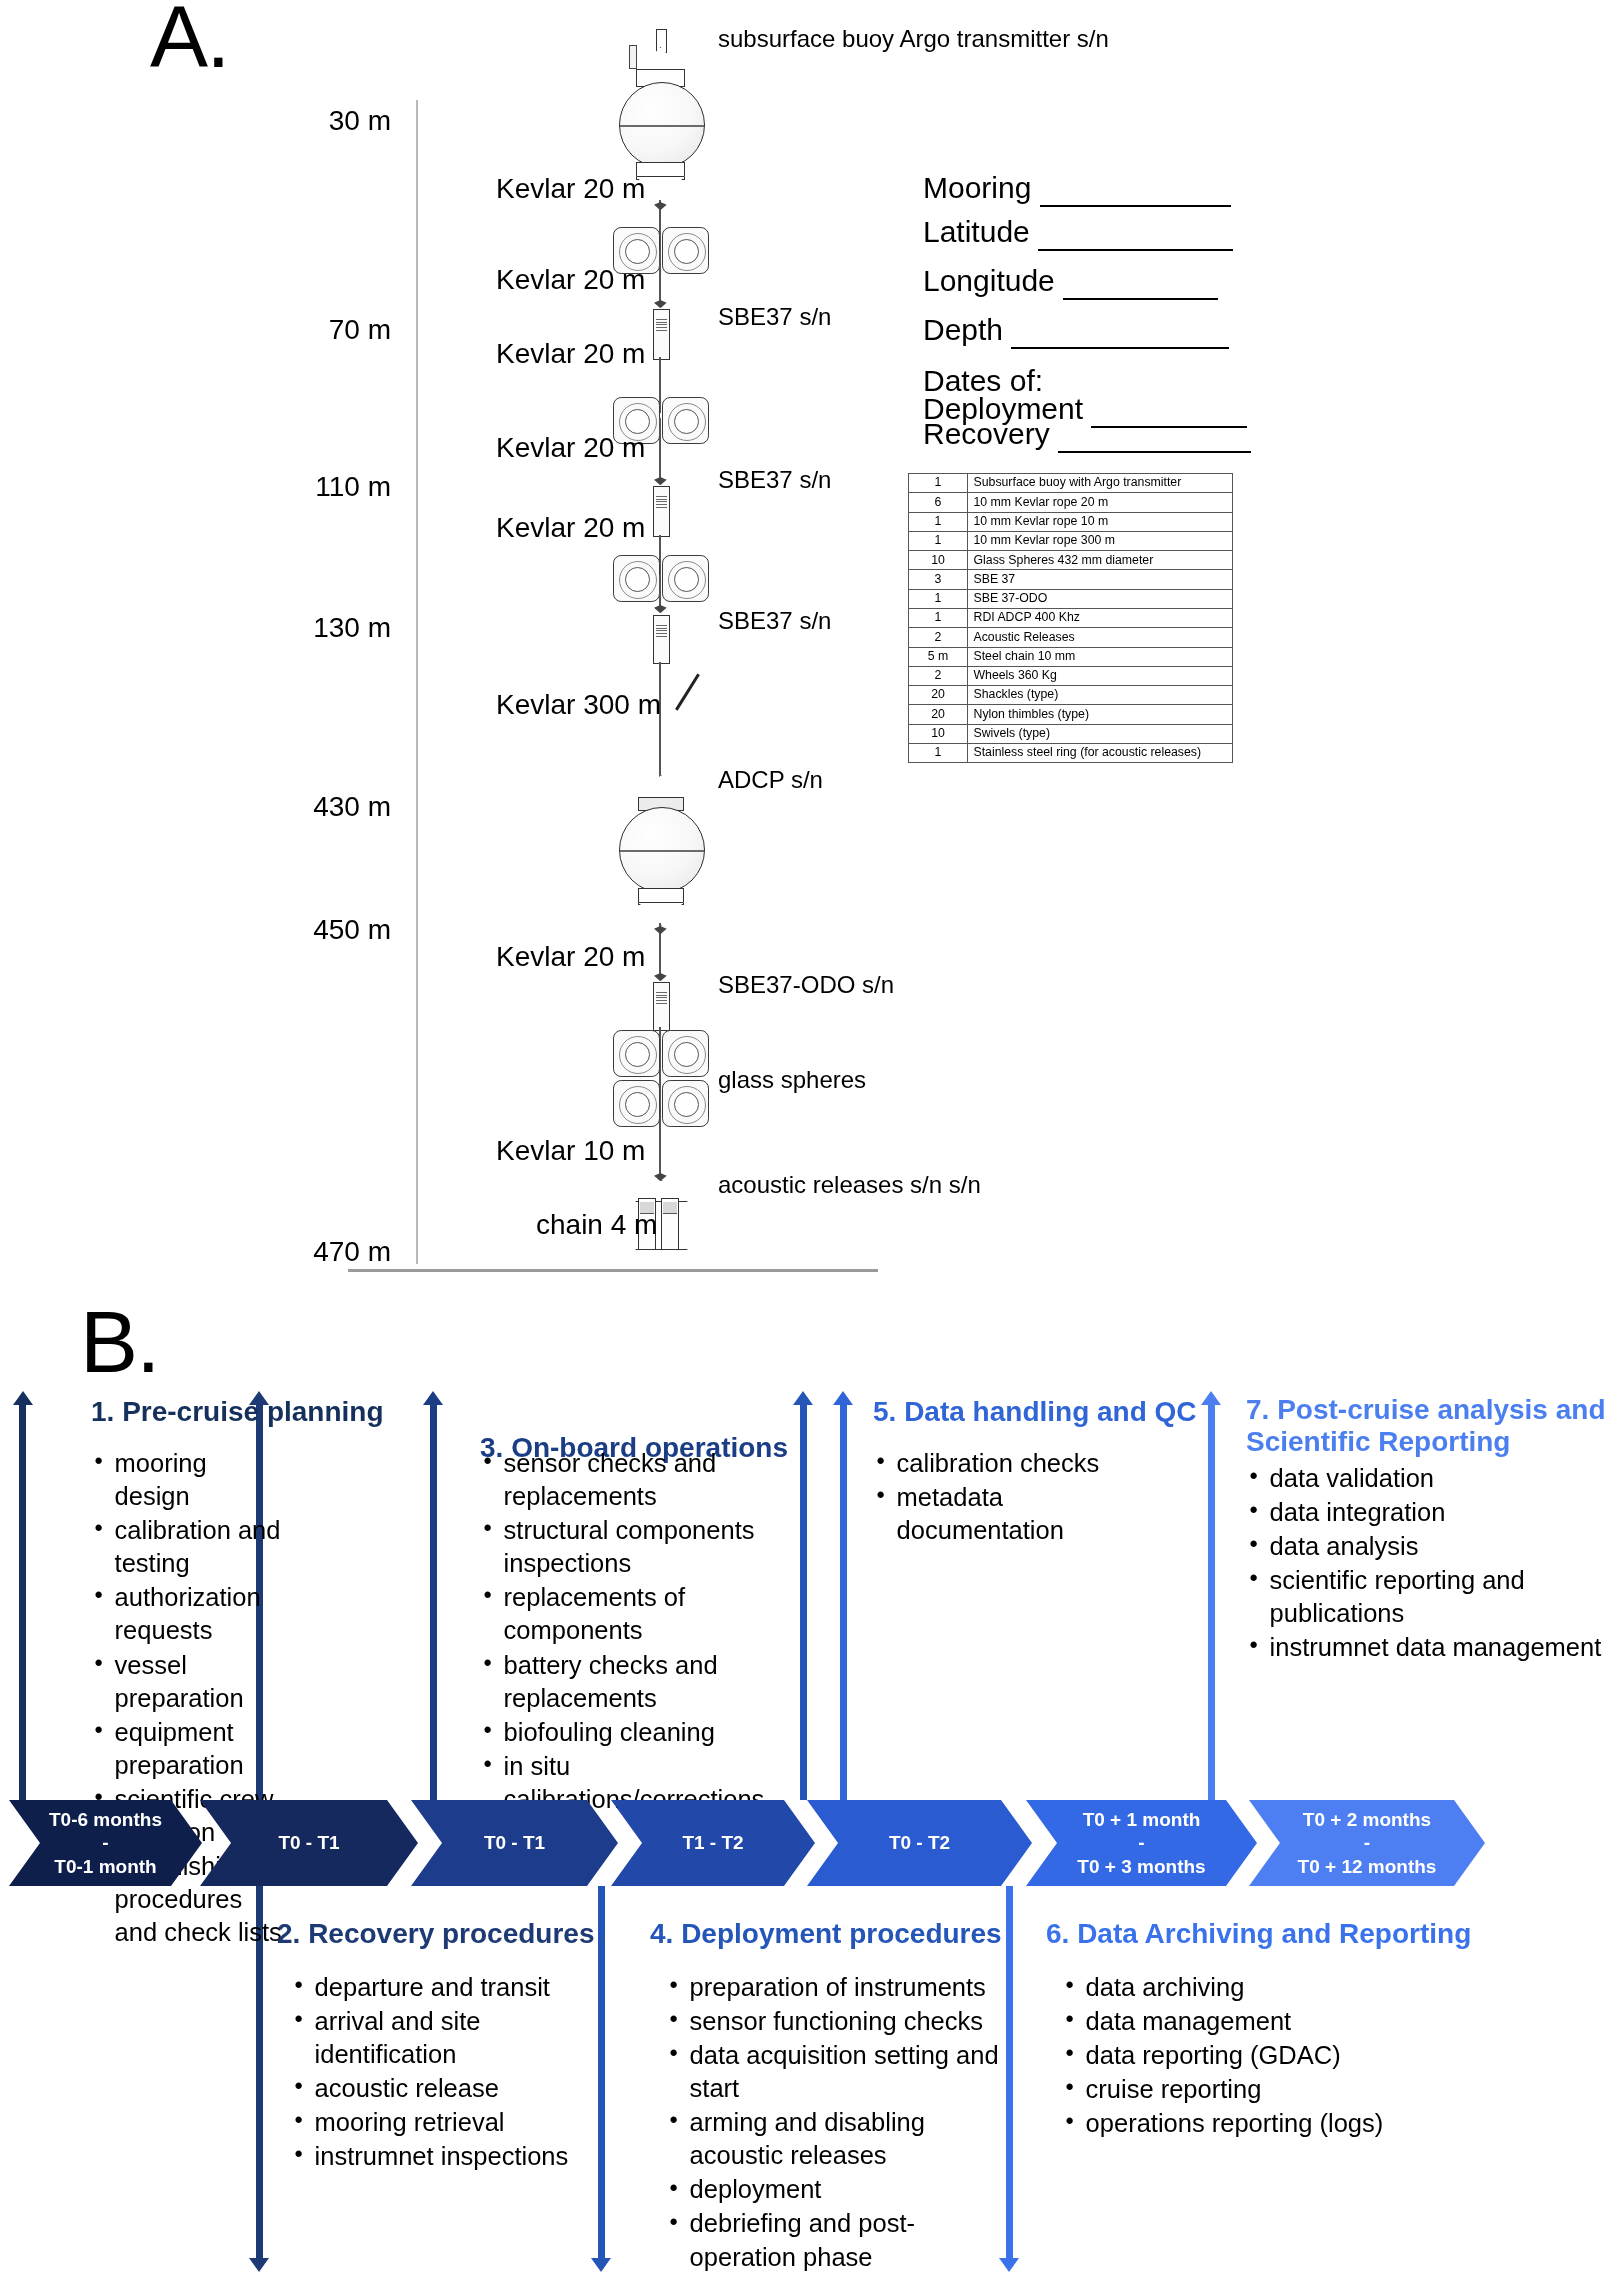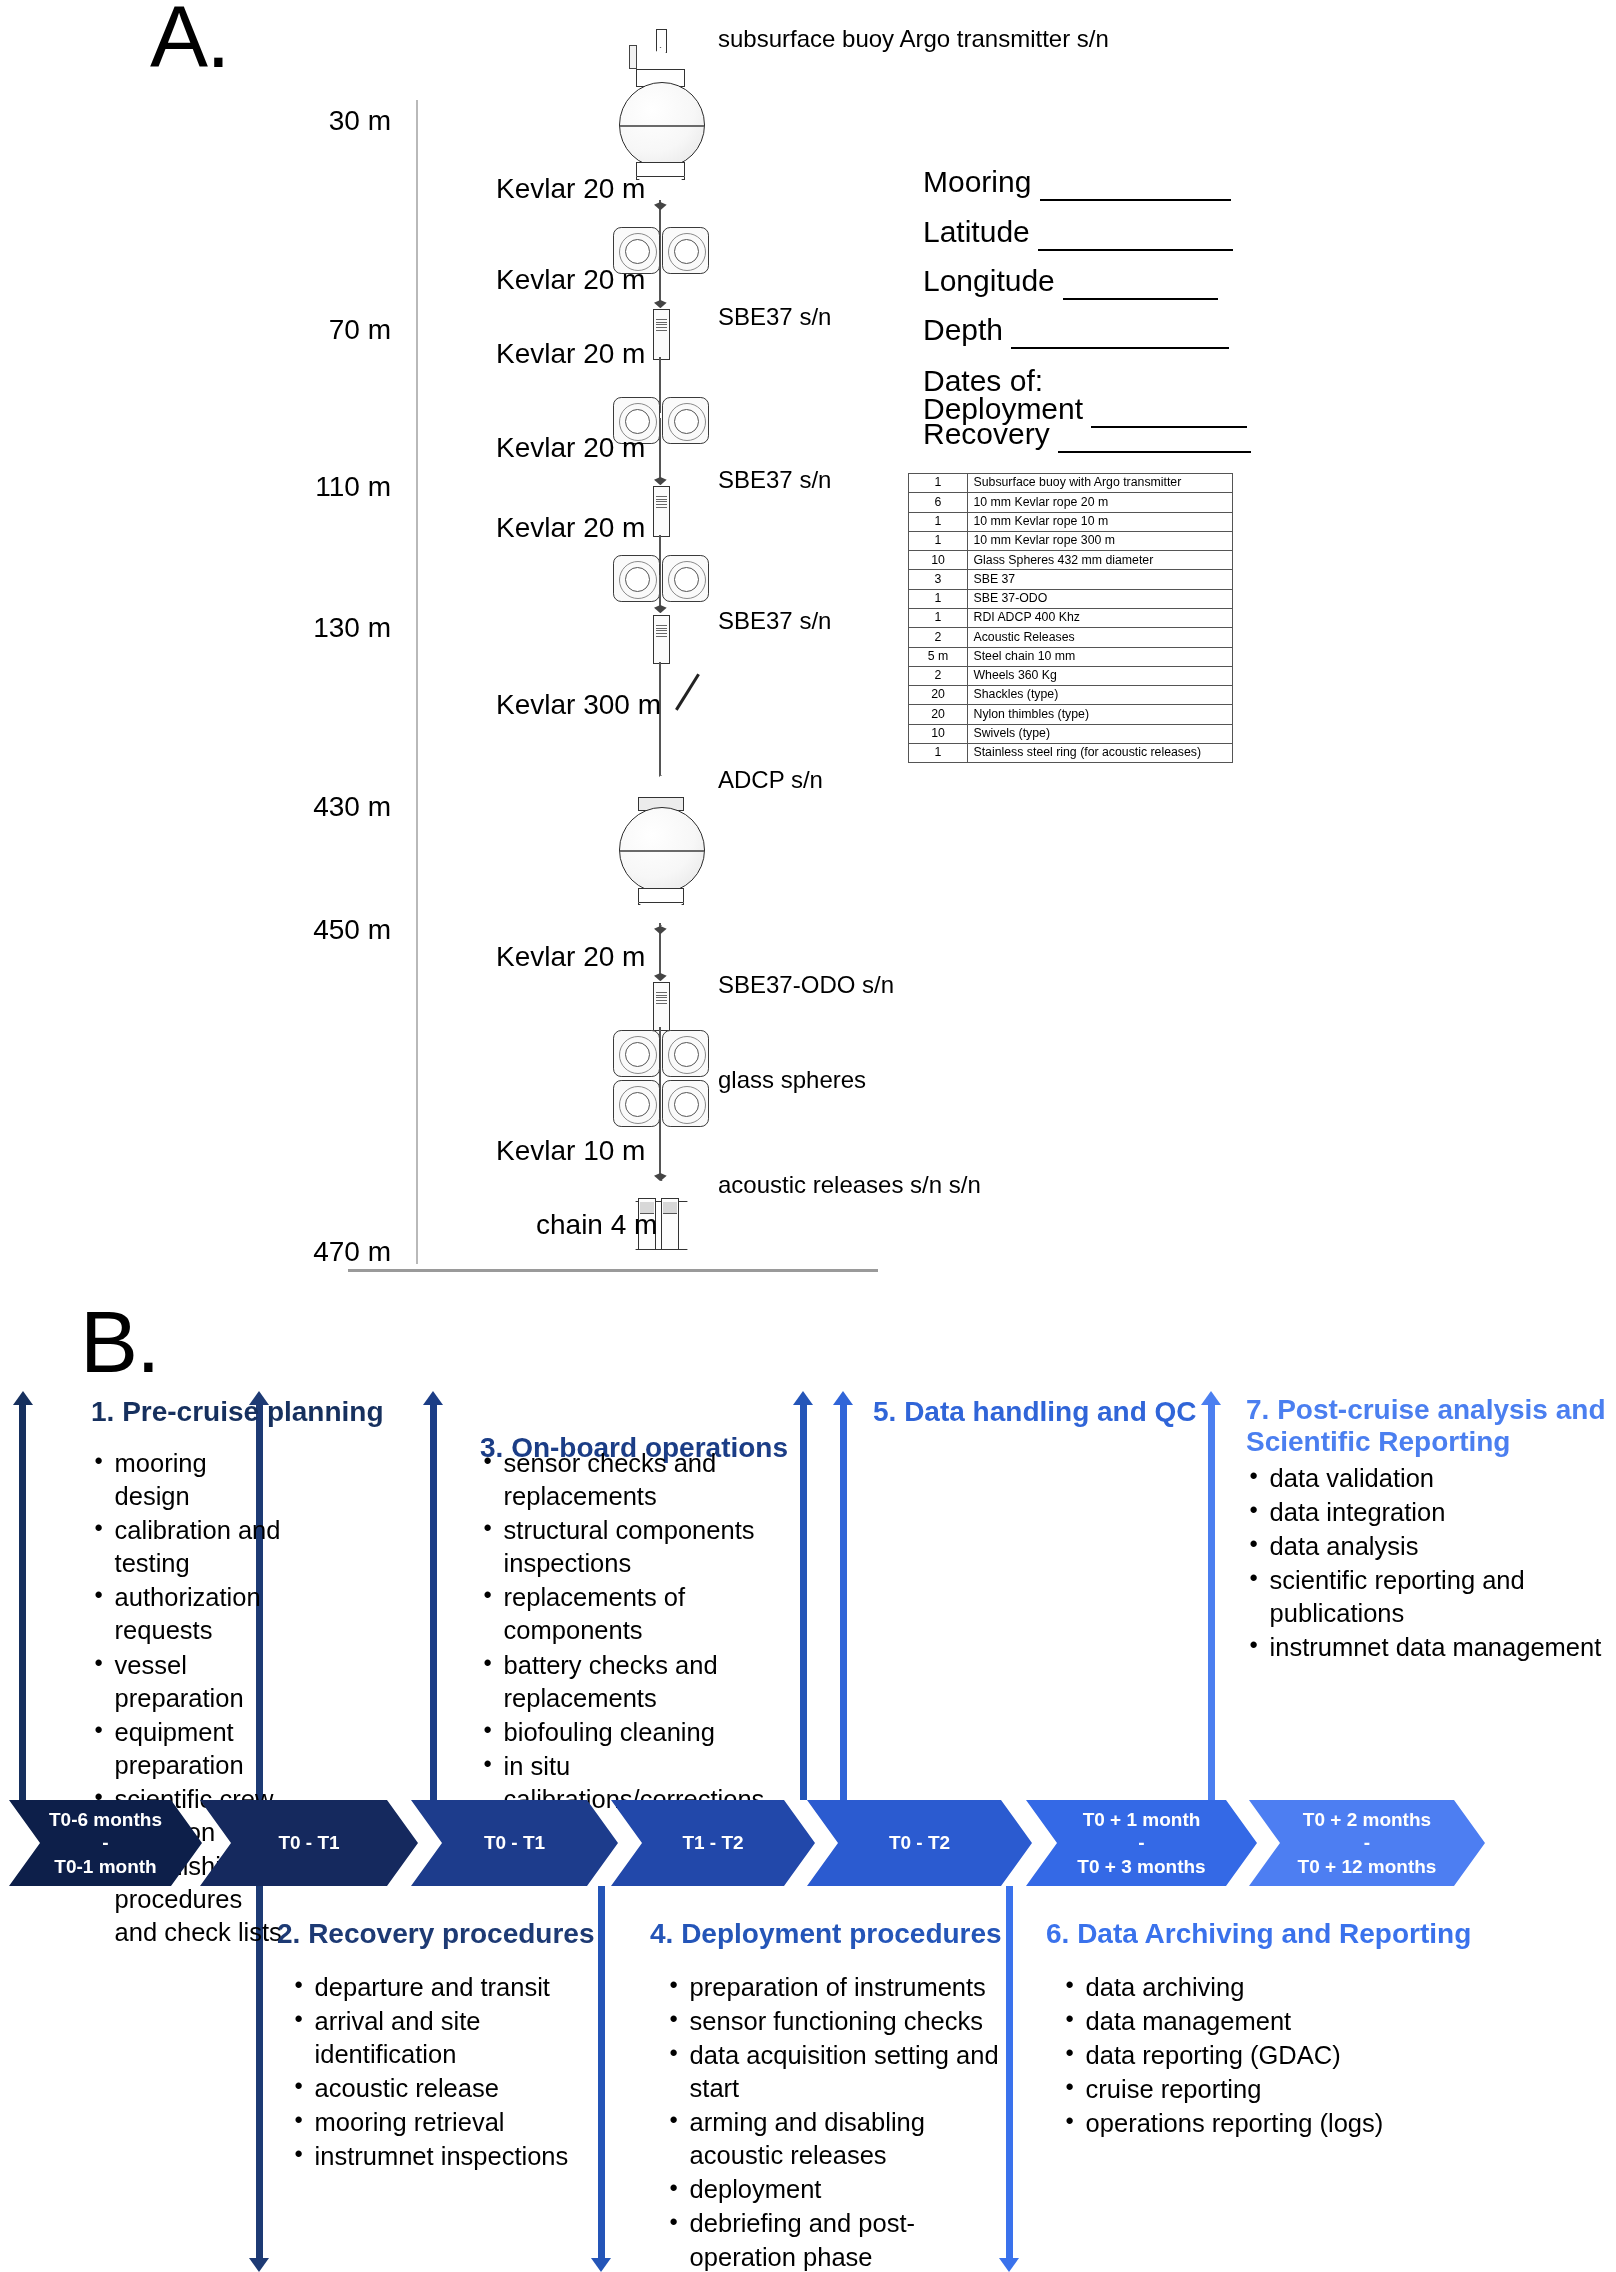--- a/index.html
+++ b/index.html
@@ -216,21 +216,21 @@
   <div style="position:absolute;left:635px;top:1249px;width:51px;height:20px;border:1.5px solid #333;background:#fff;clip-path:polygon(0 0,100% 0,50% 100%);"></div>
   <div class="comp-label" style="left:718px;top:1173px;">acoustic releases
 s/n
 s/n</div>
 
   <div class="chain" style="top:1269px;height:0px;"></div>
   <div class="rope-label" style="left:536px;top:1209px;">chain 4 m</div>
 
   <div class="seafloor"></div>
 
-  <div class="form-field" style="left:923px;top:165px;">
+  <div class="form-field" style="left:923px;top:171px;">
     <span>Mooring</span>
     <span class="ul" style="width:191px;">&nbsp;</span>
   </div>
   <div class="form-field" style="left:923px;top:215px;">
     <span>Latitude</span>
     <span class="ul" style="width:195px;">&nbsp;</span>
   </div>
   <div class="form-field" style="left:923px;top:264px;">
     <span>Longitude</span>
     <span class="ul" style="width:155px;">&nbsp;</span>
@@ -373,20 +373,24 @@
   <ul class="stage-list" style="left:480px;top:156px;width:291px;">
       <li>sensor checks and replacements</li>
       <li>structural components inspections</li>
       <li>replacements of components</li>
       <li>battery checks and replacements</li>
       <li>biofouling cleaning</li>
       <li>in situ calibrations/corrections</li>
     </ul>
 
   <div class="stage-title" style="left:873px;top:105px;color:#3065d8;">5. Data handling and QC</div>
+  <ul class="stage-list" style="left:873px;top:156px;width:300px;">
+      <li>calibration checks</li>
+      <li>metadata documentation</li>
+    </ul>
 
   <div class="stage-title" style="left:1246px;top:103px;color:#4b7ff0;">7. Post-cruise analysis and
     Scientific Reporting</div>
   <ul class="stage-list" style="left:1246px;top:171px;width:364px;">
       <li>data validation</li>
       <li>data integration</li>
       <li>data analysis</li>
       <li>scientific reporting and publications</li>
       <li>instrumnet data management</li>
     </ul>

